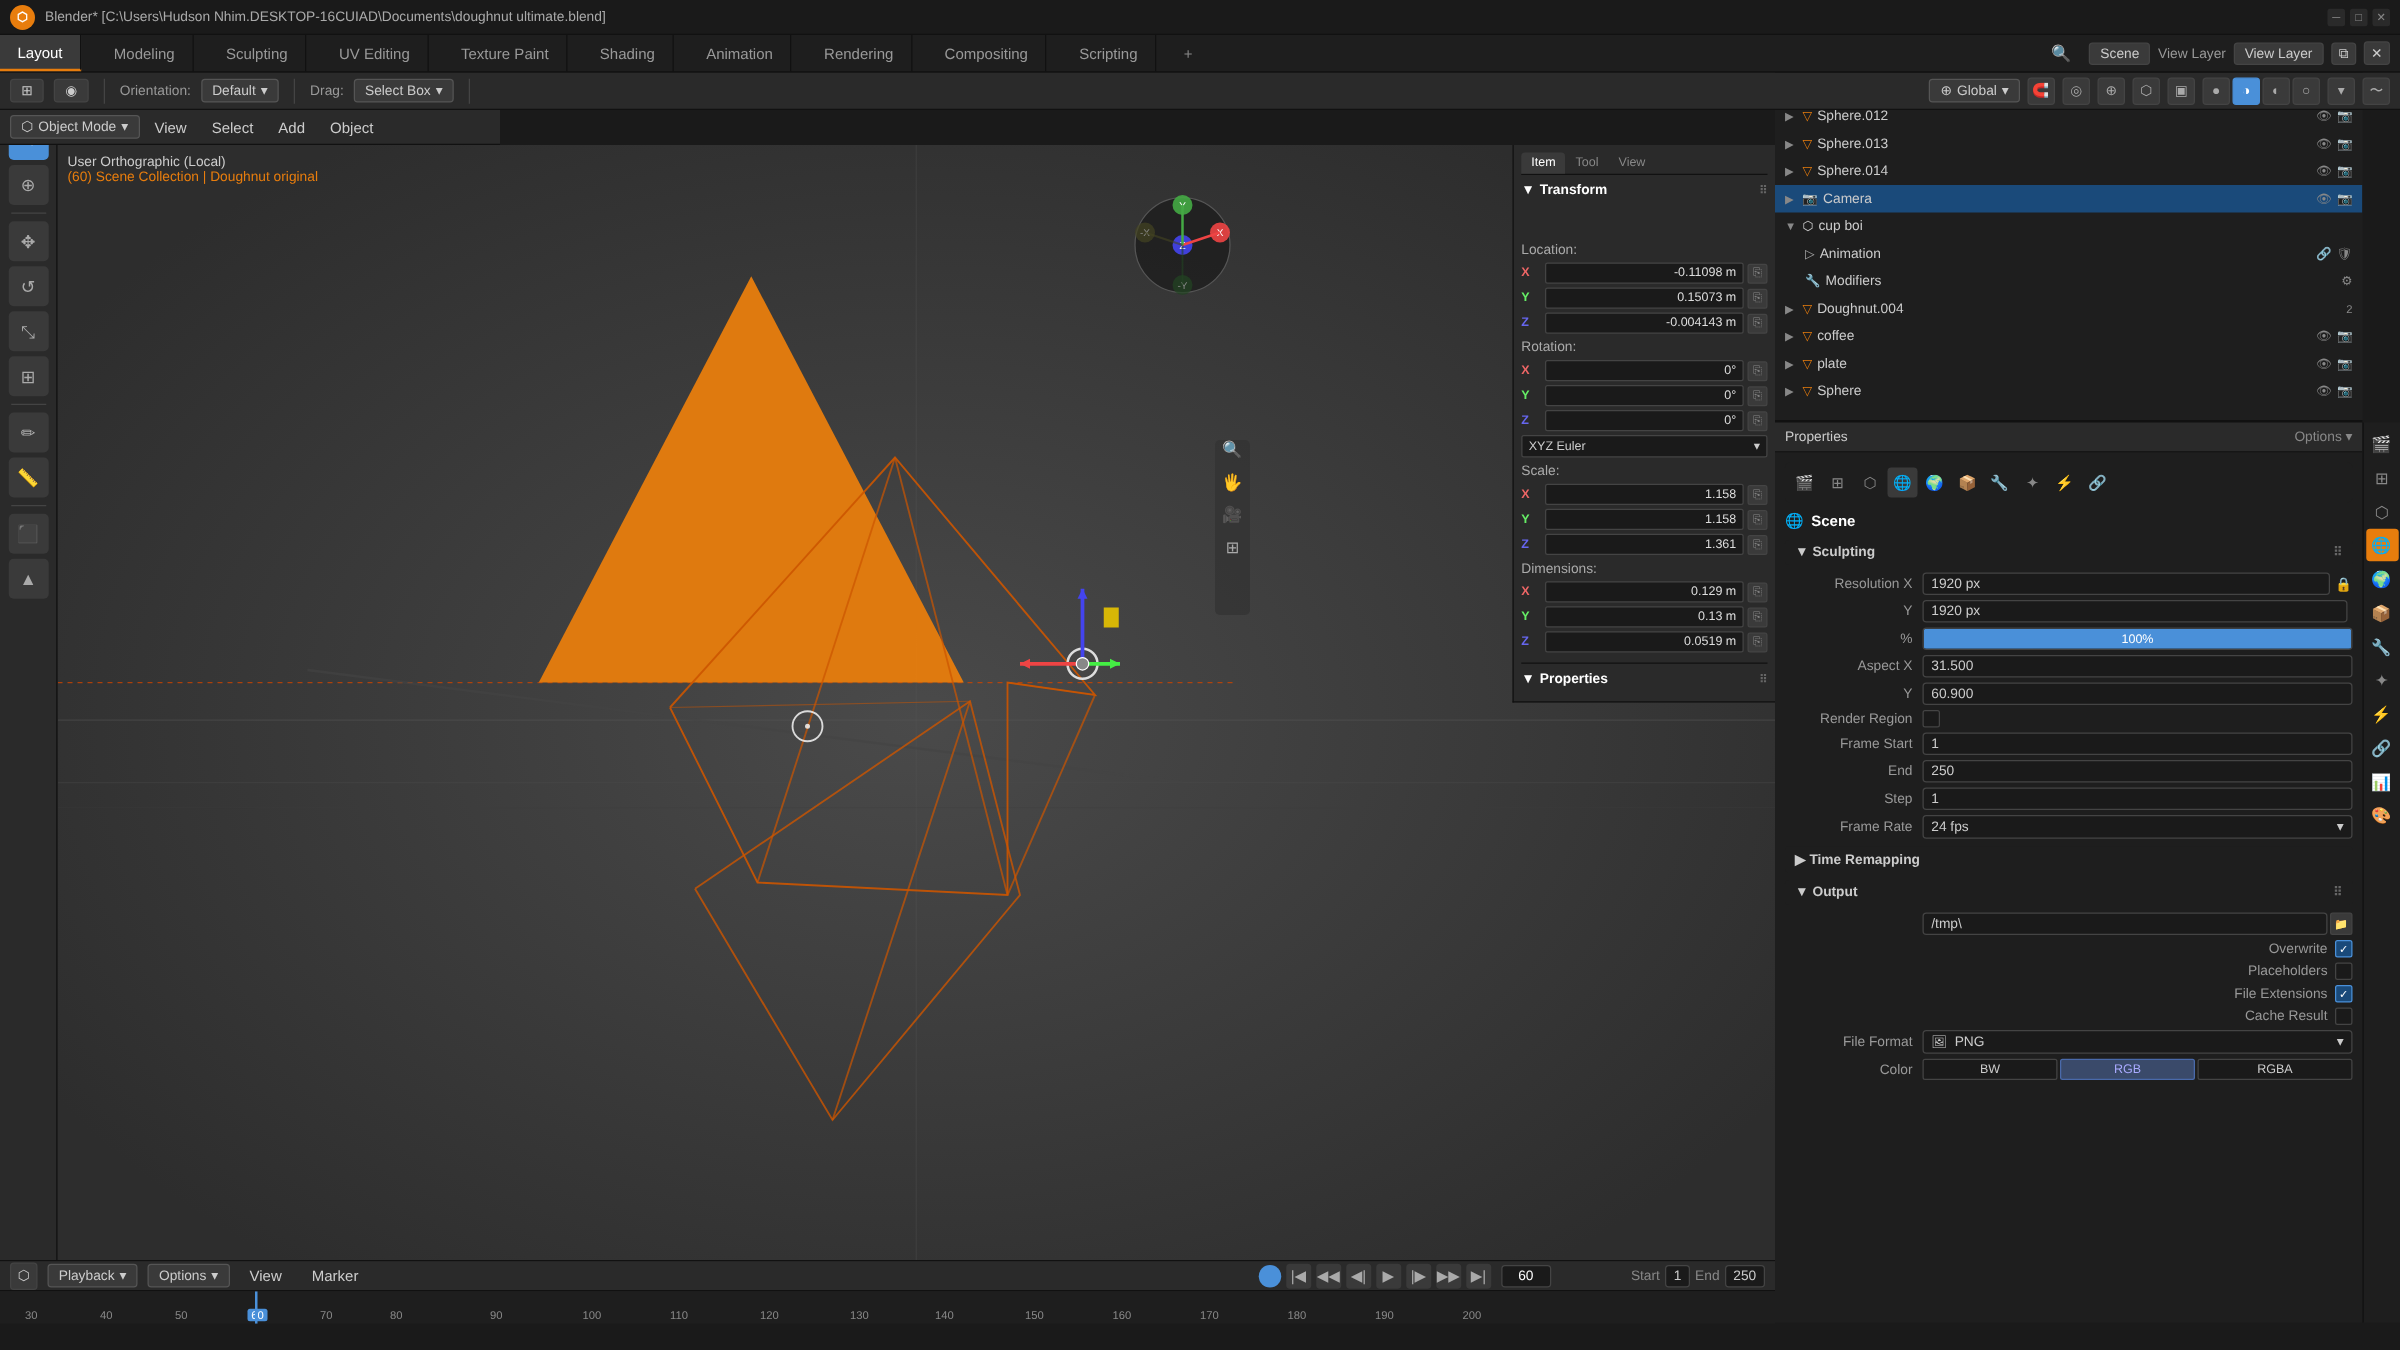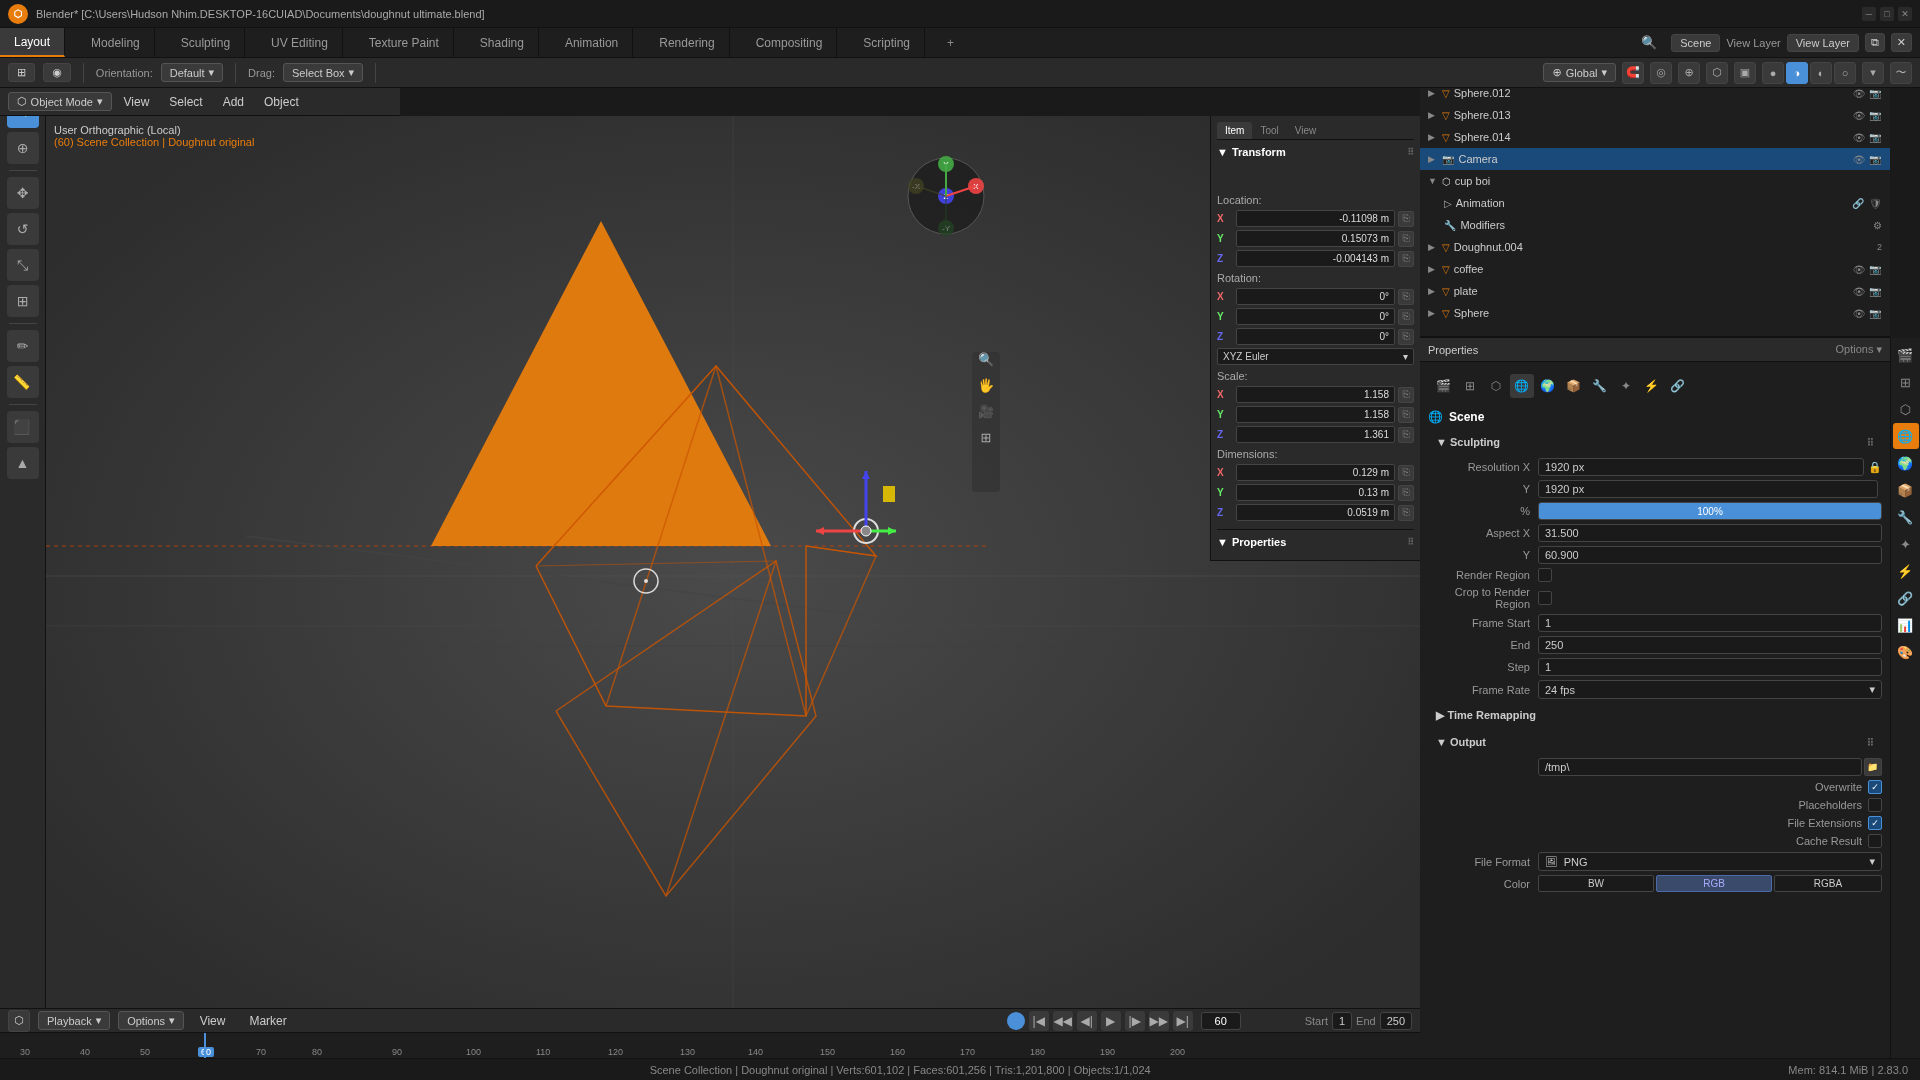--- a/index.html
+++ b/index.html
@@ -1008,24 +1008,20 @@
       </div>
       <div class="scene-field-row">
         <span class="scene-field-label">Y</span>
         <input class="scene-field-value" value="60.900" style="">
       </div>
       <div class="scene-field-row">
         <span class="scene-field-label">Render Region</span>
         <div class="cb unchecked"></div>
       </div>
       <div class="scene-field-row">
-        <span class="scene-field-label">Crop to Render Region</span>
-        <div class="cb unchecked"></div>
-      </div>
-      <div class="scene-field-row">
         <span class="scene-field-label">Frame Start</span>
         <input class="scene-field-value" value="1" style="">
       </div>
       <div class="scene-field-row">
         <span class="scene-field-label">End</span>
         <input class="scene-field-value" value="250" style="">
       </div>
       <div class="scene-field-row">
         <span class="scene-field-label">Step</span>
         <input class="scene-field-value" value="1" style="">
@@ -1078,21 +1074,21 @@
           <span>PNG</span>
           <span style="margin-left:auto;">▾</span>
         </div>
       </div>
 
       <div class="scene-field-row">
         <span class="scene-field-label">Color</span>
         <div style="display:flex;gap:2px;flex:1;">
           <div style="flex:1;background:#1a1a1a;border:1px solid #444;color:#ccc;padding:2px 4px;font-size:10px;border-radius:2px;text-align:center;cursor:pointer;">BW</div>
           <div style="flex:1;background:#3a4a6a;border:1px solid #4a6aaa;color:#aaf;padding:2px 4px;font-size:10px;border-radius:2px;text-align:center;cursor:pointer;">RGB</div>
-          <div style="flex:1;background:#1a1a1a;border:1px solid #444;color:#ccc;padding:2px 0;font-size:10px;border-radius:2px;text-align:center;cursor:pointer;">RGBA</div>
+          <div style="flex:1;background:#1a1a1a;border:1px solid #444;color:#ccc;padding:2px 12px;font-size:10px;border-radius:2px;text-align:center;cursor:pointer;">RGBA</div>
         </div>
       </div>
     </div>
   </div>
 
   <div id="render-prop-tabs">
     <div class="rpt-btn" title="Render">🎬</div>
     <div class="rpt-btn" title="Output">⊞</div>
     <div class="rpt-btn" title="View Layer">⬡</div>
     <div class="rpt-btn active" title="Scene">🌐</div>
@@ -1184,19 +1180,14 @@
         <span style="position:absolute;left:960px;font-size:9px;color:#888;">170</span>
         <span style="position:absolute;left:1030px;font-size:9px;color:#888;">180</span>
         <span style="position:absolute;left:1100px;font-size:9px;color:#888;">190</span>
         <span style="position:absolute;left:1170px;font-size:9px;color:#888;">200</span>
 
         <div style="position:absolute;left:204px;top:0;bottom:0;width:2px;background:#4a90d9;"></div>
       </div>
     </div>
   </div>
 
-  <div id="status-bar">
-    <span></span>
-    <span class="status-center">Scene Collection | Doughnut original | Verts:601,102 | Faces:601,256 | Tris:1,201,800 | Objects:1/1,024</span>
-    <span class="status-right">Mem: 814.1 MiB | 2.83.0</span>
-  </div>
 
 </div>
 
 </body></html>

